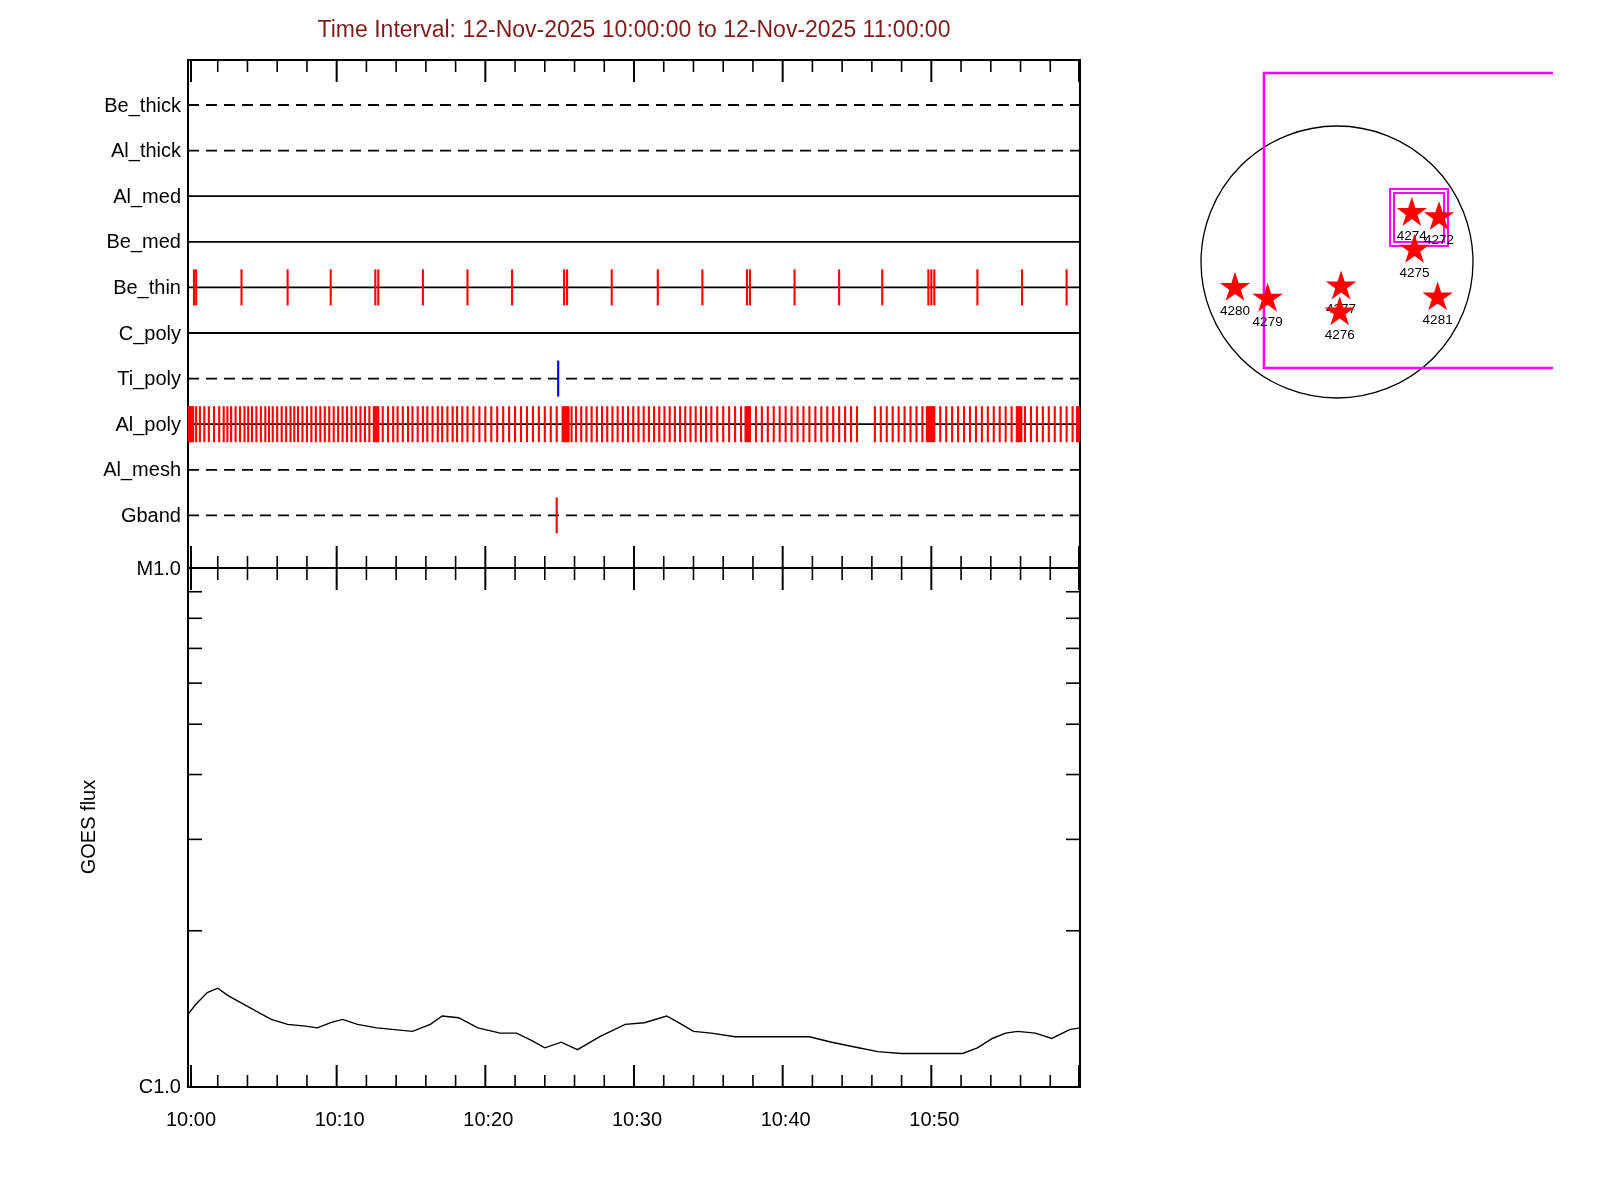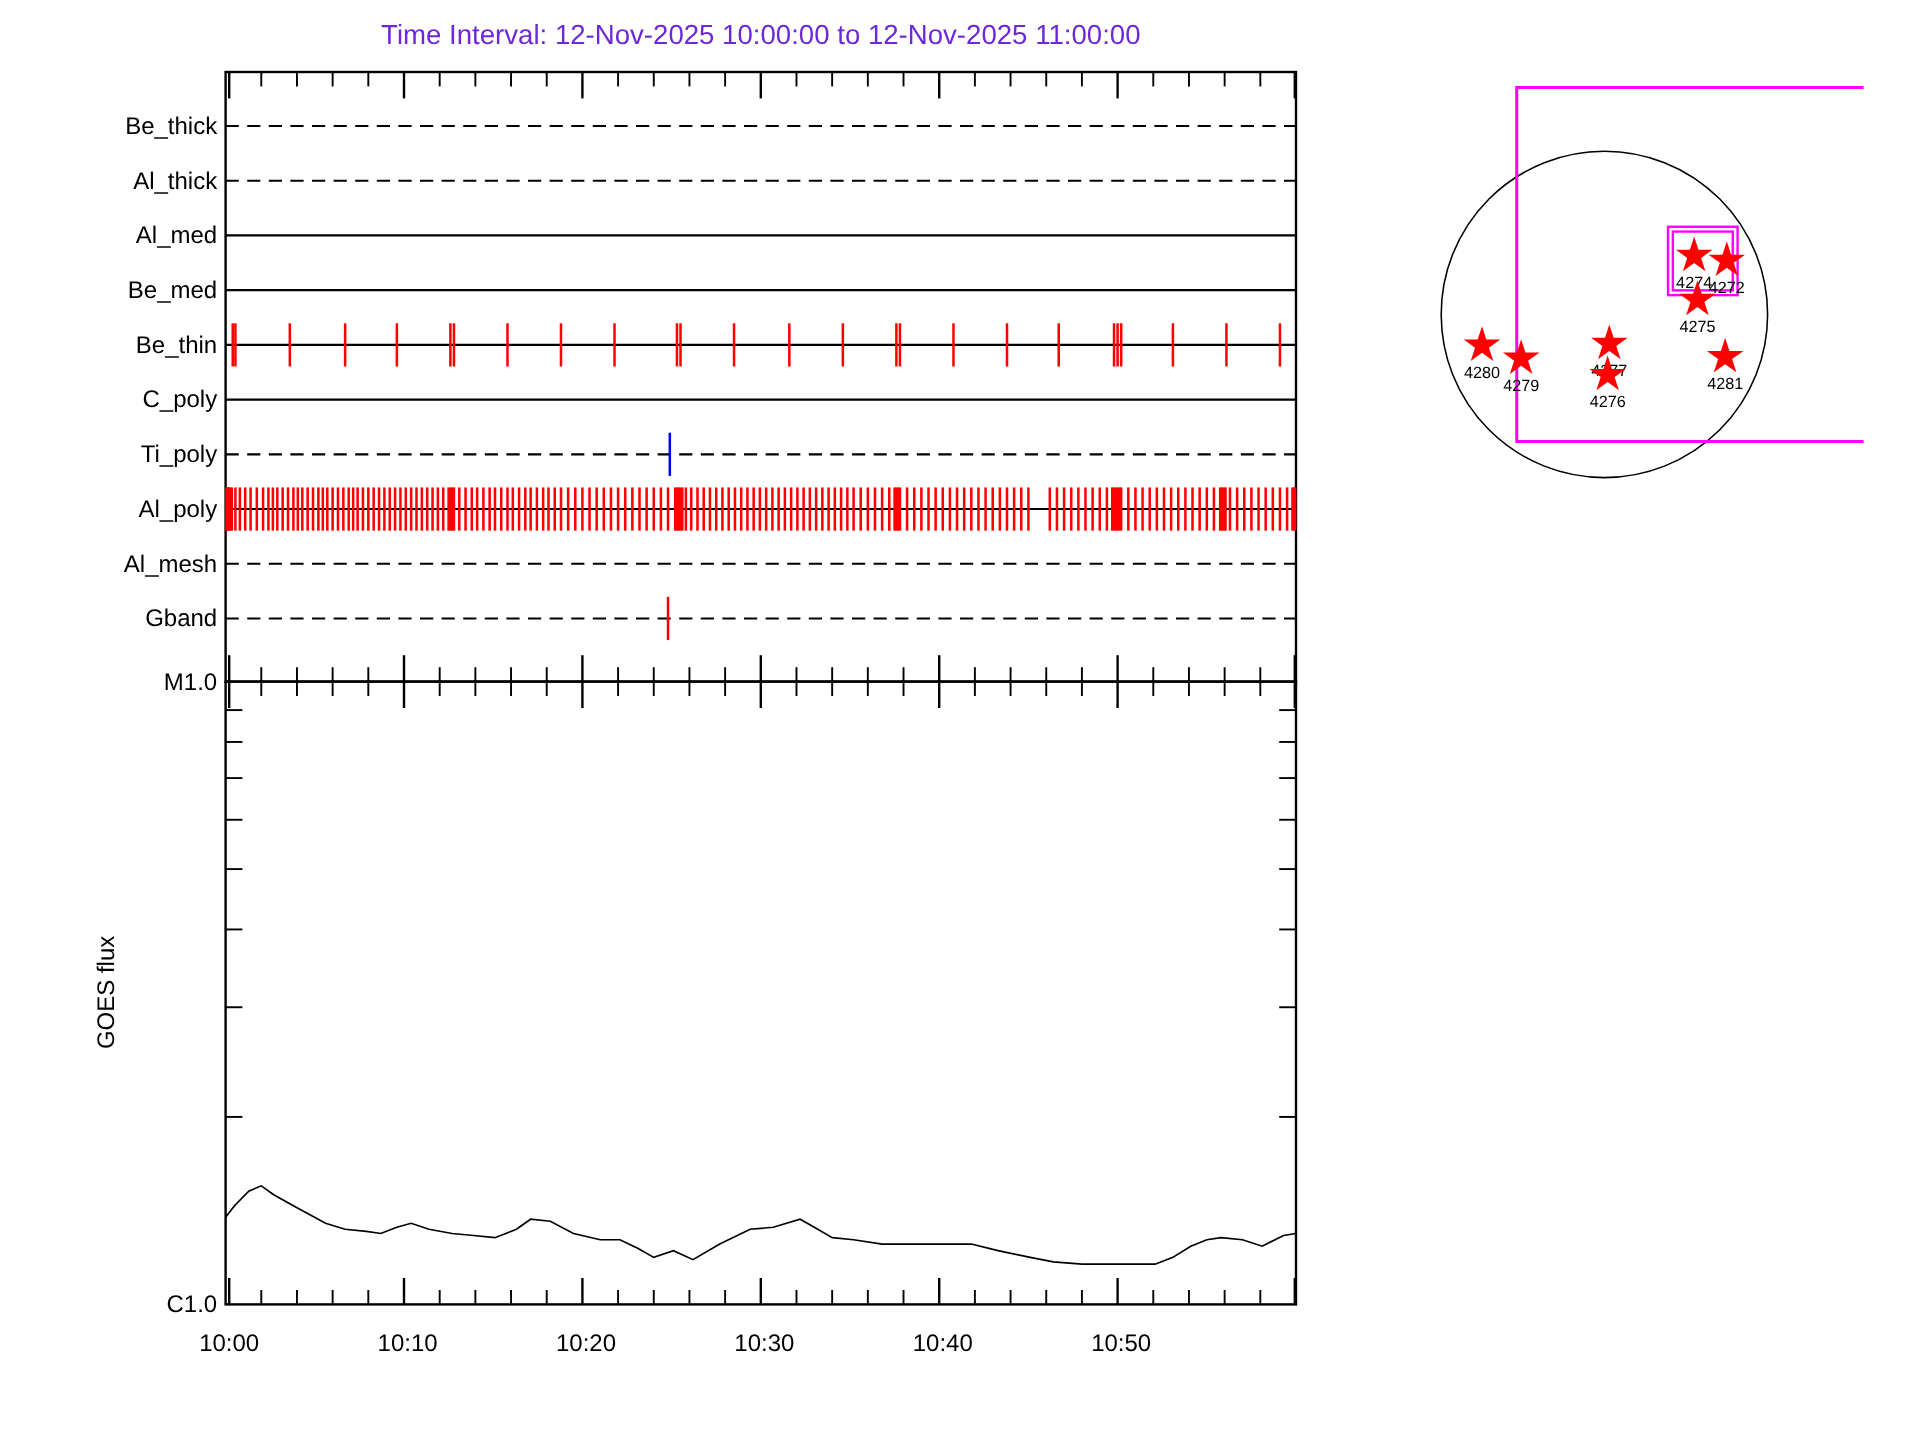--- a/index.html
+++ b/index.html
@@ -1,17 +1,17 @@
 <!DOCTYPE html>
 <html><head>
 <meta charset="utf-8">
 <style>
   html,body{margin:0;padding:0;background:#ffffff;}
   .canvas{position:relative;width:1600px;height:1200px;background:#ffffff;overflow:hidden;
-          font-family:"Liberation Sans", sans-serif;color:#6d28d9;}
+          font-family:"Liberation Sans", sans-serif;color:#7f1d1d;}
   .title{position:absolute;left:188px;top:16px;width:892px;text-align:center;
          font-size:23px;letter-spacing:0px;}
   svg text{font-family:"Liberation Sans", sans-serif;fill:#000;}
 </style>
 </head>
 <body>
 
 <div class="canvas">
   <div class="title">Time Interval: 12-Nov-2025 10:00:00 to 12-Nov-2025 11:00:00</div>
 

